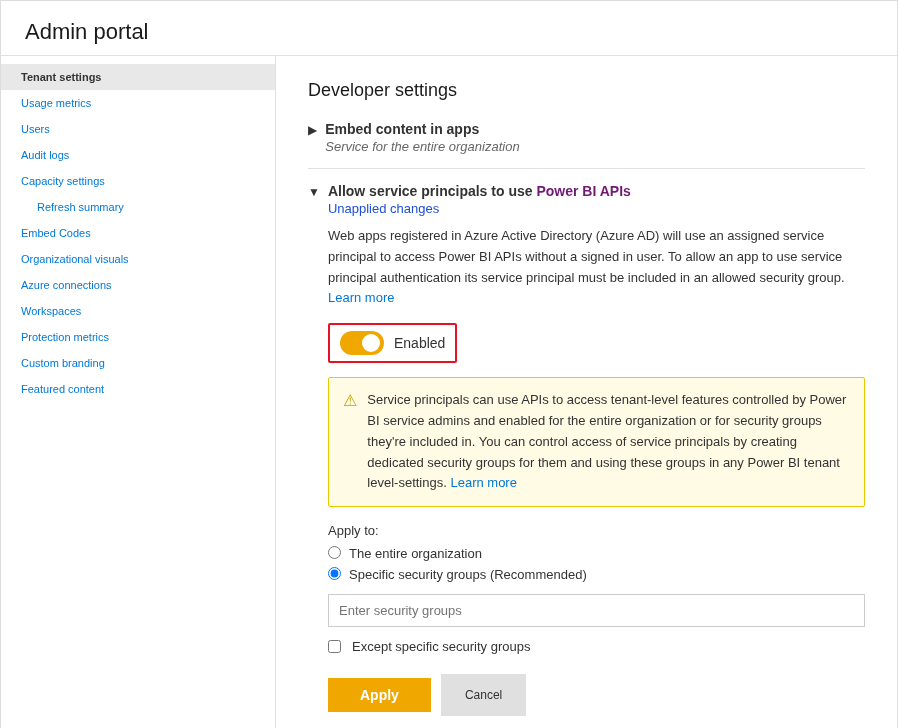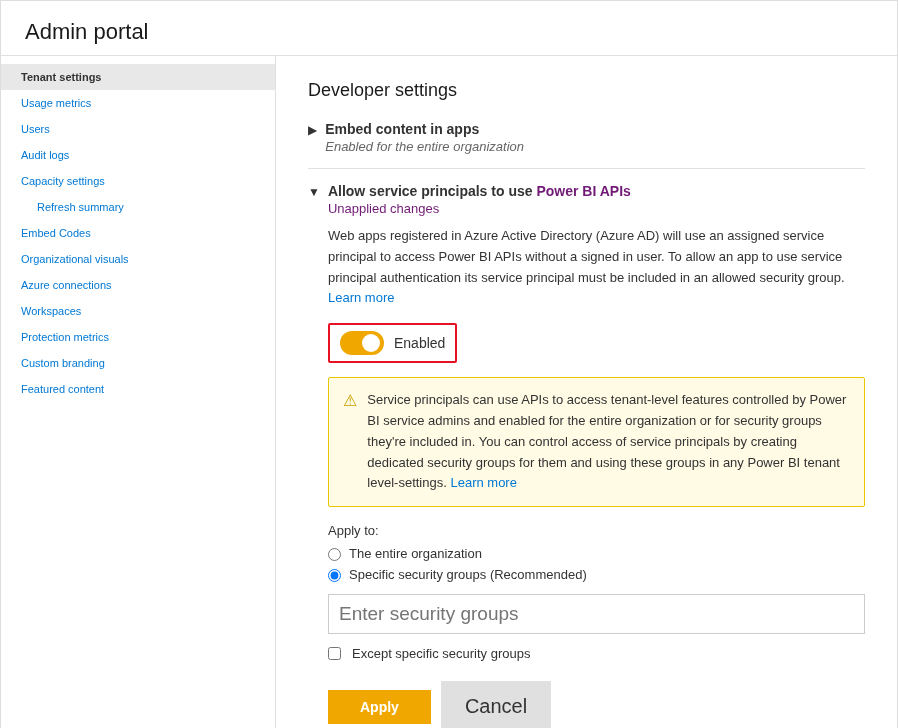--- a/index.html
+++ b/index.html
@@ -89,21 +89,21 @@
     .setting-title .highlight {
       color: #701a75;
     }
     .setting-subtitle {
       font-size: 13px;
       color: #666;
       font-style: italic;
       margin-top: 2px;
     }
     .setting-subtitle.unapplied {
-      color: #701a75;
+      color: #1d4ed8;
       font-style: normal;
     }
     
     .setting-body {
       margin-left: 20px;
       margin-top: 10px;
     }
     .setting-description {
       font-size: 13px;
       color: #333;
@@ -189,39 +189,39 @@
     .apply-to-label {
       font-size: 13px;
       color: #333;
       margin-bottom: 8px;
     }
     .radio-group {
       margin-bottom: 12px;
     }
     .radio-row {
       display: flex;
-      align-items: flex-end;
+      align-items: flex-start;
       gap: 8px;
       margin-bottom: 6px;
     }
     .radio-row input[type="radio"] {
       cursor: pointer;
     }
     .radio-row label {
       font-size: 13px;
       color: #333;
       cursor: pointer;
     }
     
     .security-input {
       width: 100%;
       max-width: 560px;
       border: 1px solid #ccc;
       padding: 8px 10px;
-      font-size: 19px;
+      font-size: 13px;
       color: #999;
       outline: none;
       margin-bottom: 12px;
     }
     
     .checkbox-row {
       display: flex;
       align-items: center;
       gap: 11px;
       margin-bottom: 20px;
@@ -247,21 +247,21 @@
       padding: 9px 32px;
       font-size: 14px;
       font-weight: 600;
       cursor: pointer;
     }
     .btn-cancel {
       background: #e0e0e0;
       color: #333;
       border: none;
       padding: 14px 24px;
-      font-size: 20px;
+      font-size: 12px;
       cursor: pointer;
     }
     .divider {
       border: none;
       border-top: 1px solid #e0e0e0;
       margin: 14px 0;
     }
   </style>
 </head>
 <body>
@@ -318,21 +318,21 @@
     </nav>
 
     <main class="main-content">
       <h2 class="section-title">Developer settings</h2>
 
       <div class="setting-item">
         <div class="setting-header">
           <span class="setting-arrow">▶</span>
           <div class="setting-title-group">
             <div class="setting-title">Embed content in apps</div>
-            <div class="setting-subtitle">Enabled for the entire organization</div>
+            <div class="setting-subtitle">Service for the entire organization</div>
           </div>
         </div>
       </div>
 
       <hr class="divider">
 
       <div class="setting-item">
         <div class="setting-header">
           <span class="setting-arrow">▼</span>
           <div class="setting-title-group">

